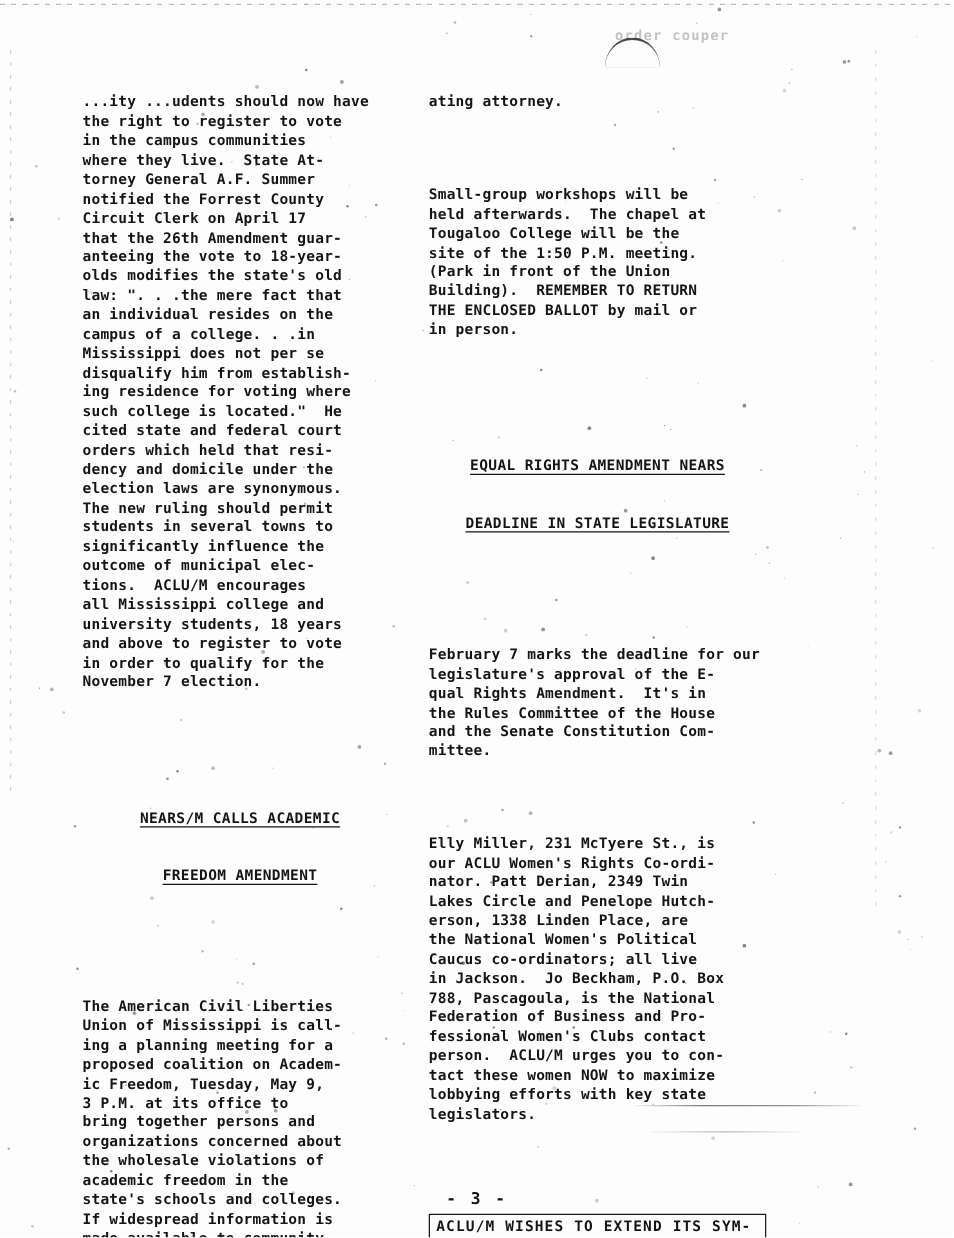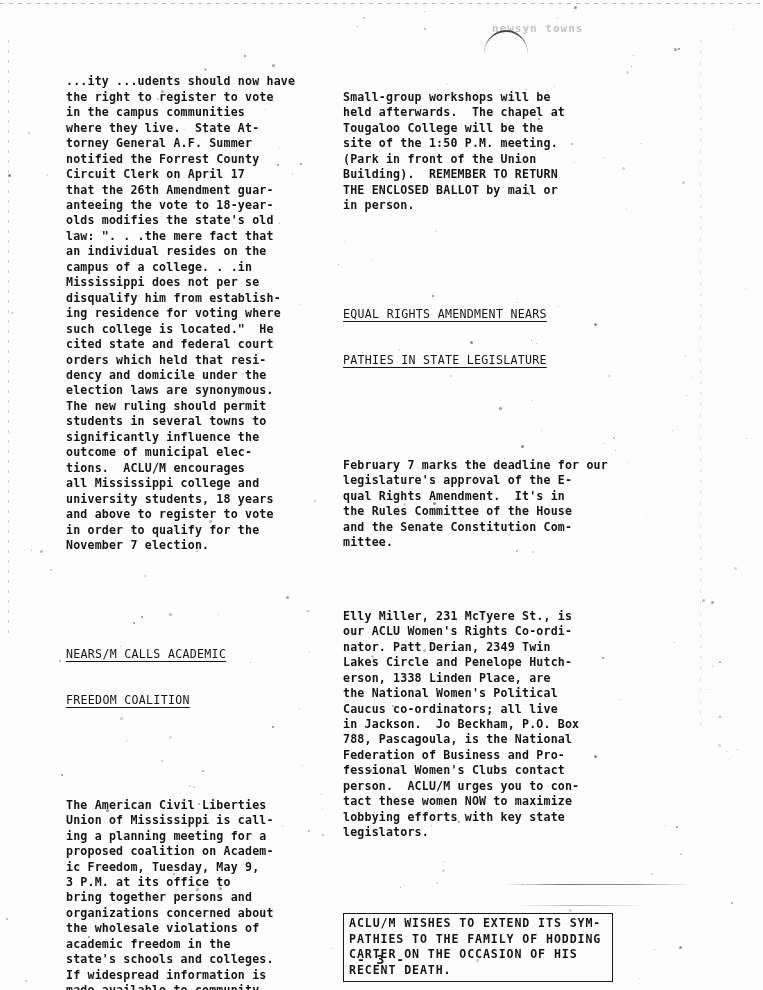--- a/index.html
+++ b/index.html
@@ -81,23 +81,24 @@
   .col-right { left: 343px; width: 270px; }
 
   .para {
     margin: 0 0 12px 0;
     white-space: pre-wrap;
   }
 
   
   .heading {
     margin: 4px 0 12px 0;
-    font-weight: 400;
+    font-weight: 700;
     white-space: pre-wrap;
     letter-spacing: .3px;
+    text-align: center;
   }
   .heading .hline {
     display: block;
     text-decoration: underline;
     text-decoration-thickness: 1px;
     text-underline-offset: 2.5px;
   }
 
   
   .notice-box {
@@ -142,21 +143,21 @@
 </style>
 </head>
 <body>
 
 <div class="page">
 
   <div class="scan-edge-top"></div>
   <div class="scan-edge-left"></div>
   <div class="scan-edge-right"></div>
 
-  <div class="faded-fragment">newsyn towns</div>
+  <div class="faded-fragment">order couper</div>
   <div class="pen-mark"></div>
 
   <div class="col col-left">
 
     <p class="para">...ity ...udents should now have
 the right to register to vote
 in the campus communities
 where they live.  State At-
 torney General A.F. Summer
 notified the Forrest County
@@ -181,21 +182,21 @@
 outcome of municipal elec-
 tions.  ACLU/M encourages
 all Mississippi college and
 university students, 18 years
 and above to register to vote
 in order to qualify for the
 November 7 election.</p>
 
     <div class="heading">
       <span class="hline">NEARS/M CALLS ACADEMIC</span>
-      <span class="hline">FREEDOM COALITION</span>
+      <span class="hline">FREEDOM AMENDMENT</span>
     </div>
 
     <p class="para">The American Civil Liberties
 Union of Mississippi is call-
 ing a planning meeting for a
 proposed coalition on Academ-
 ic Freedom, Tuesday, May 9,
 3 P.M. at its office to
 bring together persons and
 organizations concerned about
@@ -208,33 +209,34 @@
 and students, perhaps some
 of the gross practices in the
 areas of due process, suspen-
 sions and expulsions, and cur-
 riculum innovation can be
 liberalized.</p>
   </div>
 
   <div class="col col-right">
 
+    <p class="para">ating attorney.</p>
 
     <p class="para">Small-group workshops will be
 held afterwards.  The chapel at
 Tougaloo College will be the
 site of the 1:50 P.M. meeting.
 (Park in front of the Union
 Building).  REMEMBER TO RETURN
 THE ENCLOSED BALLOT by mail or
 in person.</p>
 
     <div class="heading">
       <span class="hline">EQUAL RIGHTS AMENDMENT NEARS</span>
-      <span class="hline">PATHIES IN STATE LEGISLATURE</span>
+      <span class="hline">DEADLINE IN STATE LEGISLATURE</span>
     </div>
 
     <p class="para">February 7 marks the deadline for our
 legislature's approval of the E-
 qual Rights Amendment.  It's in
 the Rules Committee of the House
 and the Senate Constitution Com-
 mittee.</p>
 
     <p class="para">Elly Miller, 231 McTyere St., is

